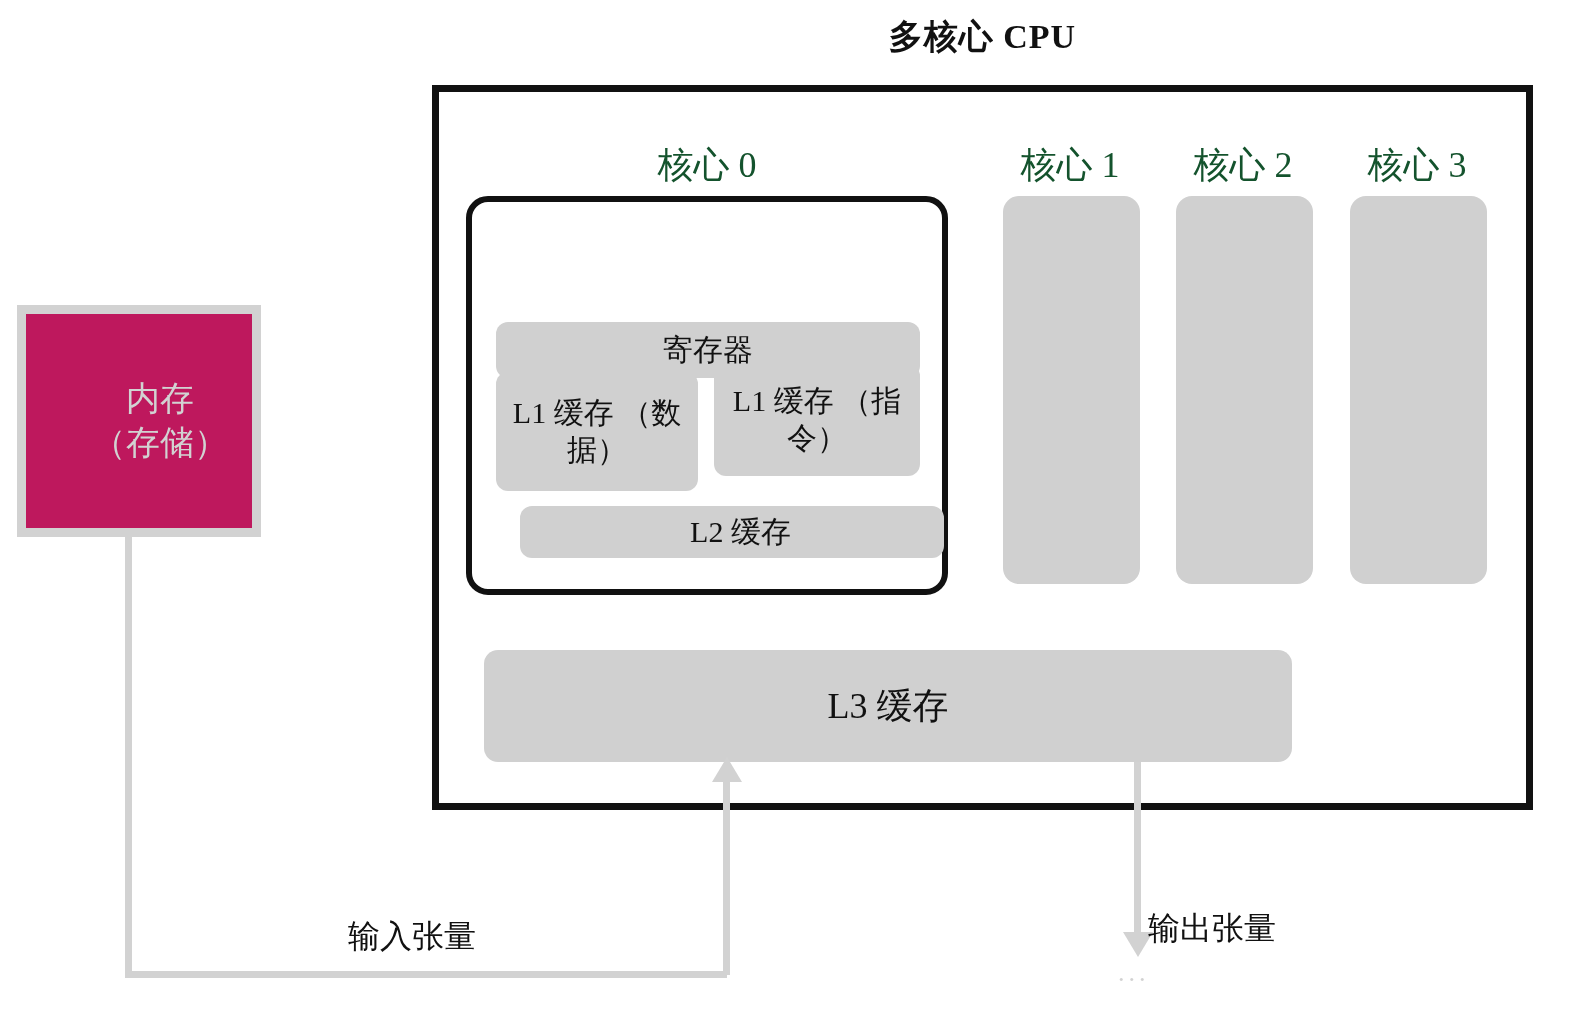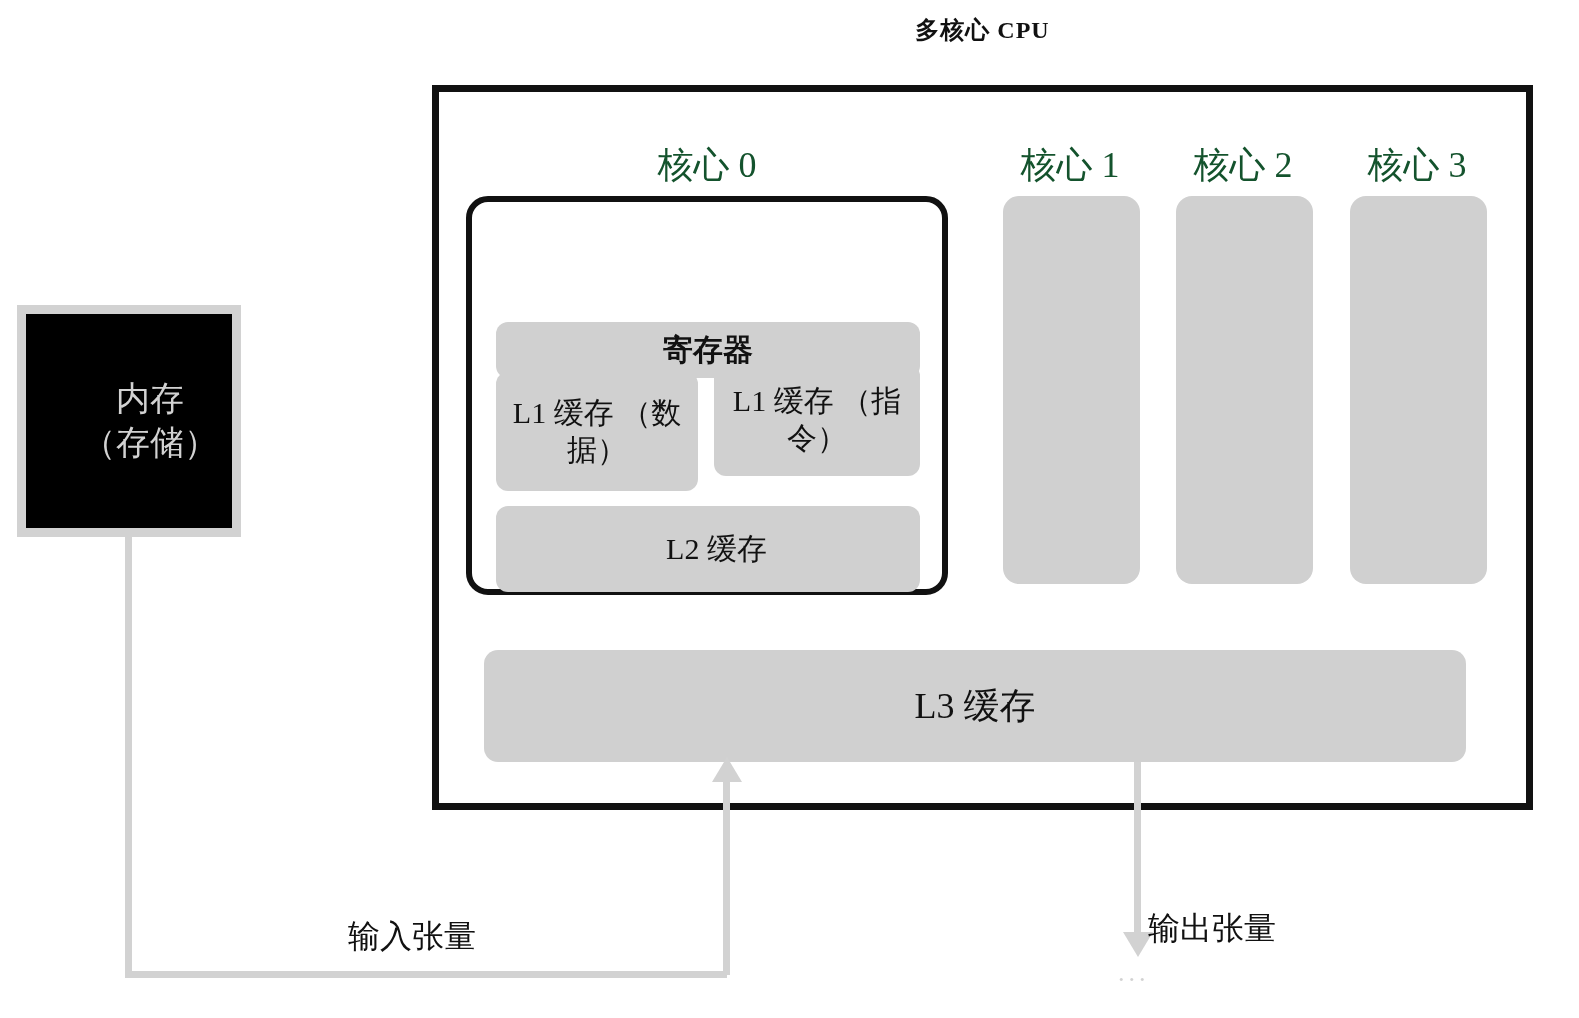--- a/index.html
+++ b/index.html
@@ -16,21 +16,21 @@
     font-family: "Liberation Serif", "DejaVu Serif", serif;
   }
 
   
   .cpu-title {
     position: absolute;
     left: 432px;
     top: 14px;
     width: 1101px;
     text-align: center;
-    font-size: 24px;
+    font-size: 34px;
     font-weight: bold;
     color: #111111;
     letter-spacing: 1px;
     white-space: nowrap;
   }
 
   
   .cpu-box {
     position: absolute;
     left: 432px;
@@ -78,64 +78,64 @@
     align-items: center;
     justify-content: center;
     text-align: center;
     color: #111111;
     font-size: 30px;
     line-height: 1.22;
     box-sizing: border-box;
   }
 
   .unit.alu       { left: 496px; top: 222px; width: 424px; height: 84px; }
-  .unit.registers { left: 496px; top: 322px; width: 424px; height: 56px; font-weight: bold; }
+  .unit.registers { left: 496px; top: 322px; width: 424px; height: 56px; }
   .unit.l1d       { left: 496px; top: 372px; width: 202px; height: 119px; }
   .unit.l1i       { left: 714px; top: 364px; width: 206px; height: 112px; }
-  .unit.l2        { left: 496px; top: 506px; width: 424px; height: 86px; padding-left: 17px; }
+  .unit.l2        { left: 520px; top: 506px; width: 424px; height: 52px; padding-left: 17px; }
 
   
   .core-body {
     position: absolute;
     top: 196px;
     width: 137px;
     height: 388px;
     background: #d0d0d0;
     border-radius: 16px;
   }
   .core-body.b1 { left: 1003px; }
   .core-body.b2 { left: 1176px; }
   .core-body.b3 { left: 1350px; }
 
   
   .l3 {
     position: absolute;
     left: 484px;
     top: 650px;
-    width: 982px;
+    width: 808px;
     height: 112px;
     background: #d0d0d0;
     border-radius: 14px;
     display: flex;
     align-items: center;
     justify-content: center;
     font-size: 36px;
     color: #111111;
   }
 
   
   .memory-box {
     position: absolute;
     left: 17px;
     top: 305px;
-    width: 224px;
+    width: 244px;
     height: 232px;
     border: 9px solid #d2d2d2;
     box-sizing: border-box;
-    background: #000000;
+    background: #be185d;
     display: flex;
     align-items: center;
     justify-content: center;
     padding-left: 42px;
   }
   .memory-label {
     font-size: 34px;
     line-height: 1.3;
     color: #d2d2d2;
     text-align: center;

